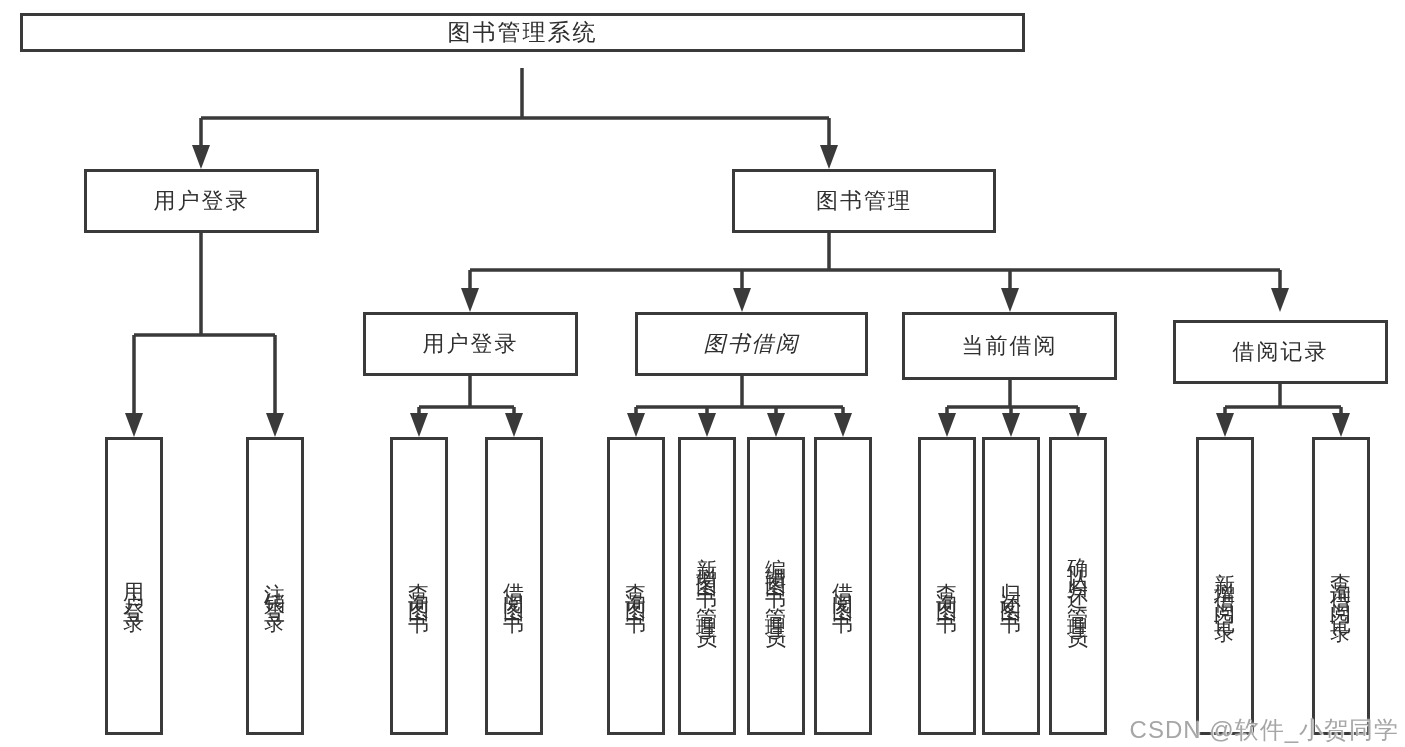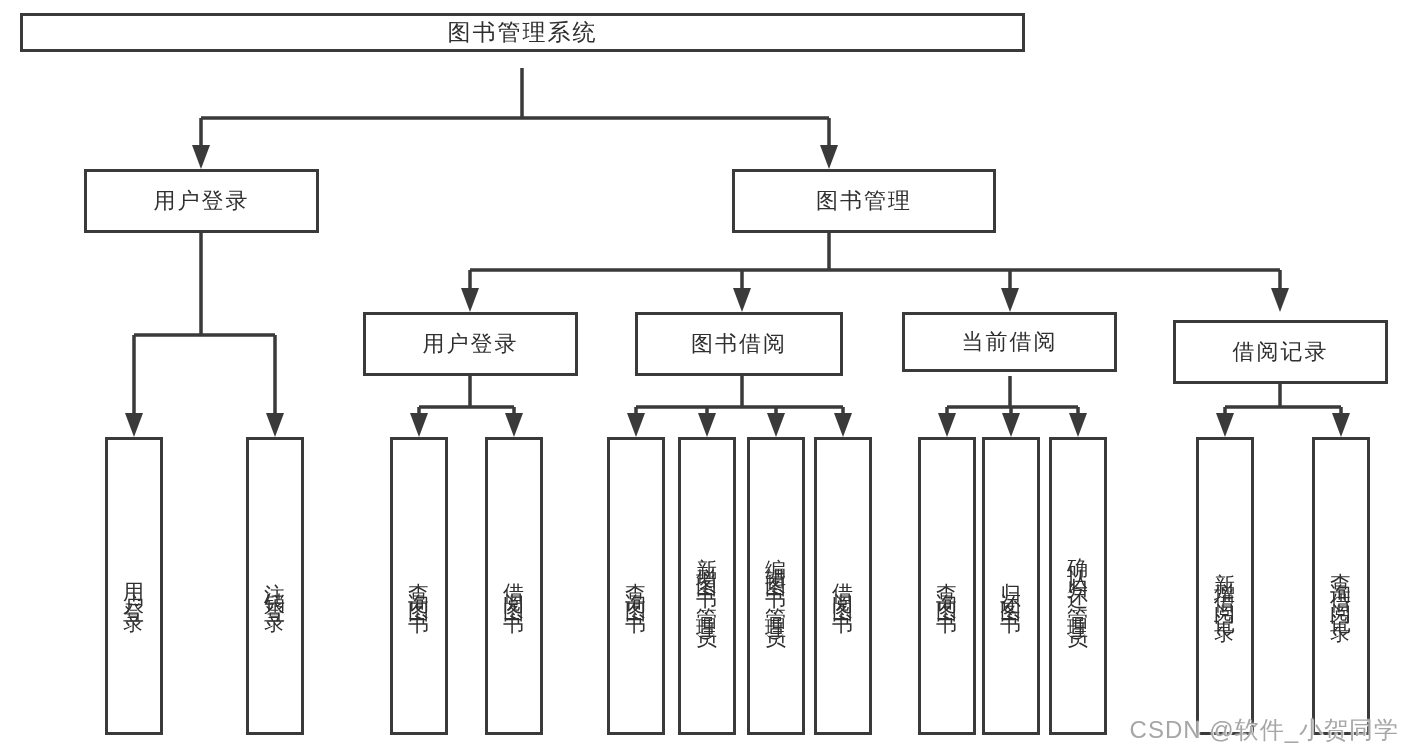--- a/index.html
+++ b/index.html
@@ -112,24 +112,24 @@
   <div class="node hbox" style="left:84px; top:169px; width:235px; height:64px;">
     <span>用户登录</span>
   </div>
   <div class="node hbox" style="left:732px; top:169px; width:264px; height:64px;">
     <span>图书管理</span>
   </div>
 
   <div class="node hbox" style="left:363px; top:312px; width:215px; height:64px;">
     <span>用户登录</span>
   </div>
-  <div class="node hbox" style="left:635px; top:312px; width:208px; height:64px;">
+  <div class="node hbox" style="left:635px; top:312px; width:233px; height:64px;font-style:italic;">
     <span>图书借阅</span>
   </div>
-  <div class="node hbox" style="left:902px; top:312px; width:215px; height:60px;">
+  <div class="node hbox" style="left:902px; top:312px; width:215px; height:68px;">
     <span>当前借阅</span>
   </div>
   <div class="node hbox" style="left:1173px; top:320px; width:215px; height:64px;">
     <span>借阅记录</span>
   </div>
 
   <div class="node vbox" style="left:105px;">用户登录</div>
   <div class="node vbox" style="left:246px;">注销登录</div>
 
   <div class="node vbox" style="left:390px;">查询图书</div>

